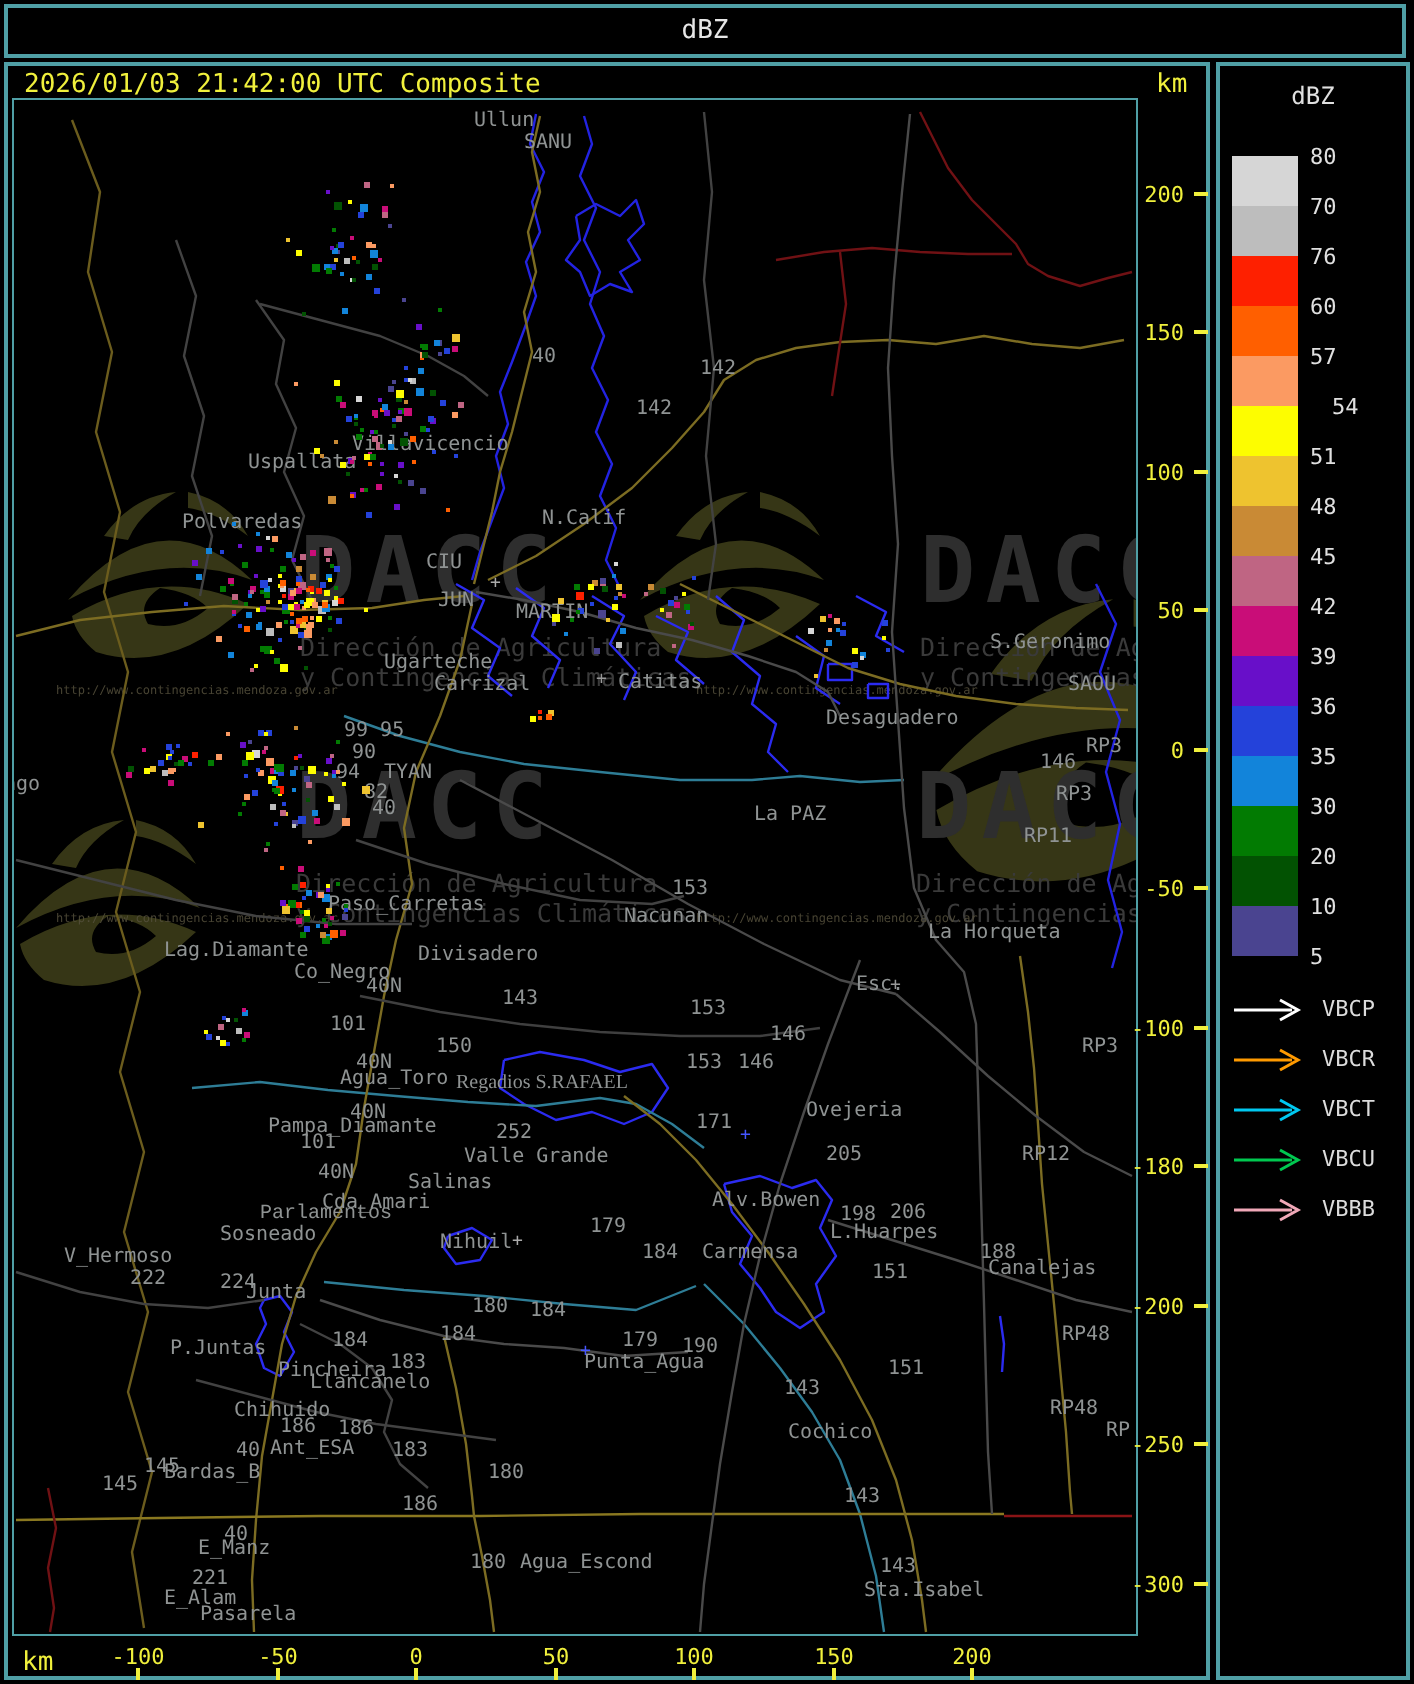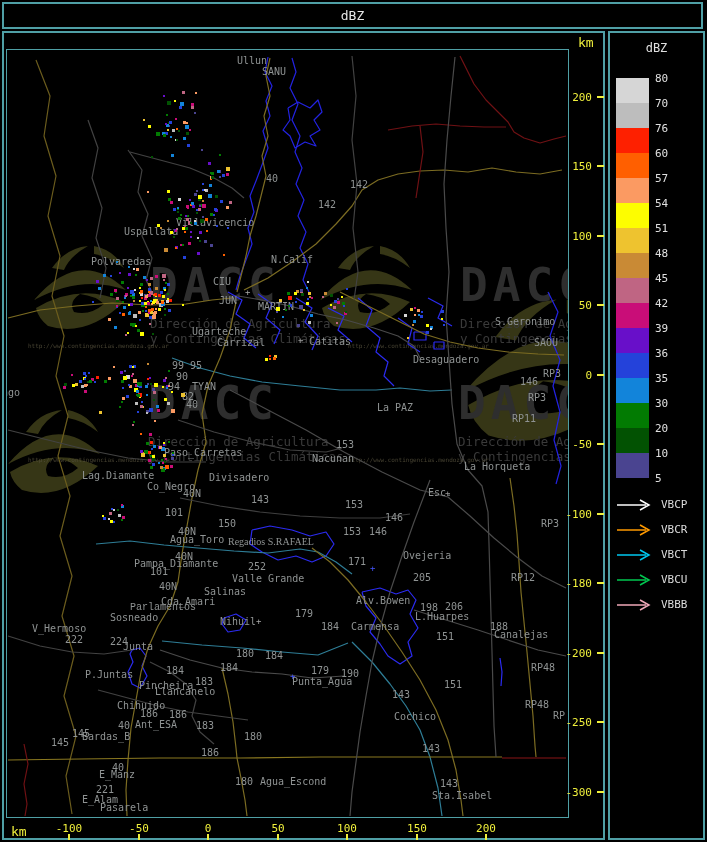--- a/index.html
+++ b/index.html
@@ -41,20 +41,21 @@
 </head>
 <body>
 
 <div id="stage">
   <div class="box" id="titlebar">
     <div class="t">dBZ</div>
   </div>
 
   <div class="box" id="mainpanel"></div>
 
+  <div id="timestamp">2026/01/03 21:42:00 UTC Composite</div>
   <div id="km-top">km</div>
 
   <div id="map">
     <div id="wm">
         <div class="wm-eye" style="left: 23px; top: 188px;"><svg width="100" height="115" viewBox="0 0 100 115">
             <g fill="#3b3b18">
               <path d="M4,62 Q50,8 96,52 Q52,36 4,62 Z"></path>
               <path fill-rule="evenodd" d="M6,70 Q50,44 94,64 Q56,100 18,88 Q8,80 6,70 Z M50,56 Q66,58 74,66 Q60,78 44,74 Q38,64 50,56 Z"></path>
               <path d="M22,30 Q36,10 58,8 Q40,18 34,32 Z"></path>
               <path d="M64,8 Q84,12 94,30 Q78,18 64,16 Z"></path>
@@ -828,21 +829,21 @@
         <div class="scale-block" style="top: 275px; background: rgb(36, 66, 218);"></div>
         <div class="scale-block" style="top: 300px; background: rgb(18, 132, 218);"></div>
         <div class="scale-block" style="top: 325px; background: rgb(2, 123, 2);"></div>
         <div class="scale-block" style="top: 350px; background: rgb(2, 82, 2);"></div>
         <div class="scale-block" style="top: 375px; background: rgb(74, 68, 144);"></div>
         <div class="scale-label" style="top: -5px;">80</div>
         <div class="scale-label" style="top: 20px;">70</div>
         <div class="scale-label" style="top: 45px;">76</div>
         <div class="scale-label" style="top: 70px;">60</div>
         <div class="scale-label" style="top: 95px;">57</div>
-        <div class="scale-label" style="top: 120px;">54</div>
+        <div class="scale-label" style="top: 120px; margin-left: 11px;">54</div>
         <div class="scale-label" style="top: 145px;">51</div>
         <div class="scale-label" style="top: 170px;">48</div>
         <div class="scale-label" style="top: 195px;">45</div>
         <div class="scale-label" style="top: 220px;">42</div>
         <div class="scale-label" style="top: 245px;">39</div>
         <div class="scale-label" style="top: 270px;">36</div>
         <div class="scale-label" style="top: 295px;">35</div>
         <div class="scale-label" style="top: 320px;">30</div>
         <div class="scale-label" style="top: 345px;">20</div>
         <div class="scale-label" style="top: 370px;">10</div>

